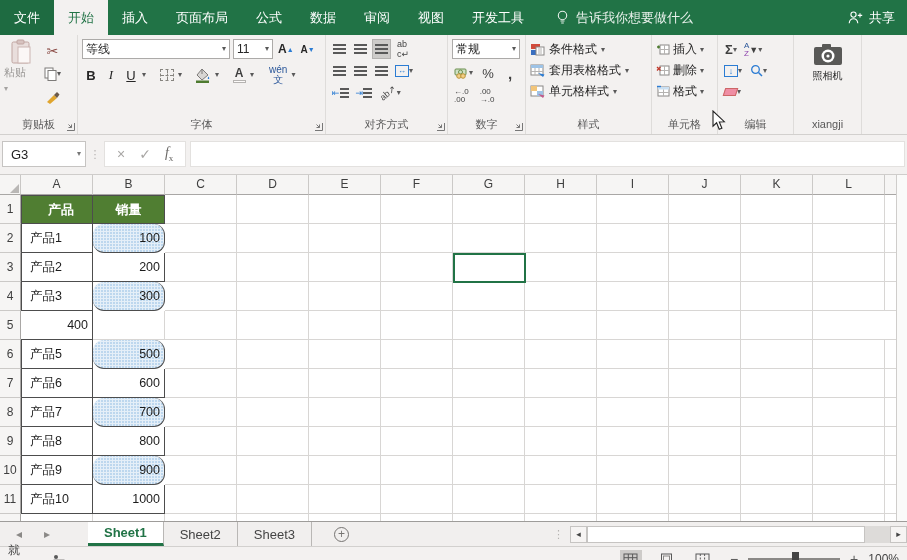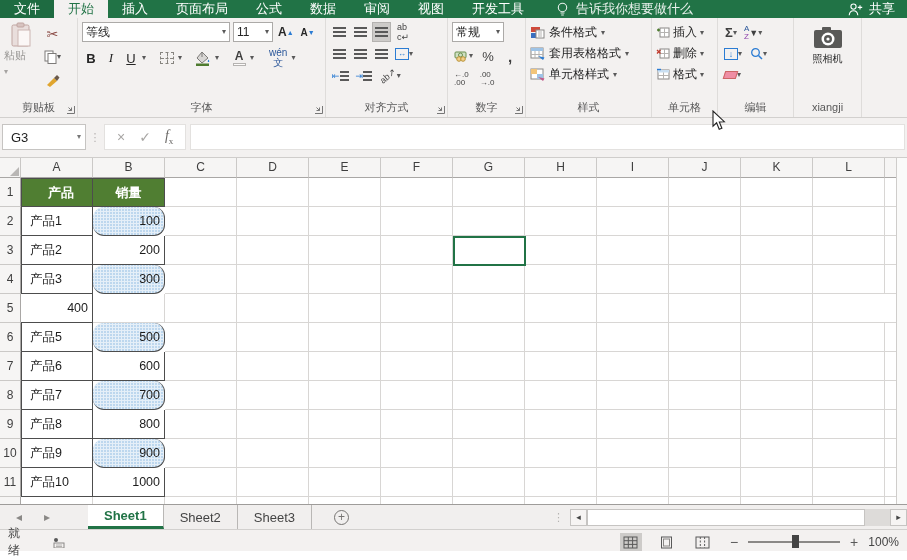--- a/index.html
+++ b/index.html
@@ -1,21 +1,21 @@
 <!DOCTYPE html>
 <html><head>
 <meta charset="utf-8">
 <style>
   * { margin:0; padding:0; box-sizing:border-box; }
   html,body { width:907px; height:560px; overflow:hidden; background:#fff;
     font-family:"Liberation Sans","DejaVu Sans",sans-serif; }
   body { position:relative; font-size:12px; color:#333; }
 
   
-  .titlebar { height:18px; background:#217346; display:flex; align-items:stretch; color:#fff; font-size:13px; }
+  .titlebar { height:35px; background:#217346; display:flex; align-items:stretch; color:#fff; font-size:13px; }
   .titlebar .tab { padding:0 14px; display:flex; align-items:center; cursor:default; }
   .titlebar .tab.file { background:#1e6b41; }
   .titlebar .tab.active { background:#f3f1f0; color:#217346; }
   .tellme { display:flex; align-items:center; gap:7px; margin-left:18px; color:#e9f1ec; }
   .share { margin-left:auto; display:flex; align-items:center; gap:6px; padding-right:12px; }
 
   
   .ribbon { height:100px; background:#f3f1f0; border-bottom:1px solid #d2d0ce; display:flex; }
   .group { display:flex; flex-direction:column; border-right:1px solid #dedcda; padding-top:3px; }
   .gbody { flex:1; padding:1px 4px 0 4px; }
@@ -288,21 +288,21 @@
           <svg width="9" height="9" viewBox="0 0 9 9">
             <path d="M1 8.5h7.5V1" fill="none" stroke="#777"></path>
             <path d="M2.5 2.5l3 3M5.5 2.5v3h-3" stroke="#777" fill="none"></path>
           </svg>
         </span>
     </div>
   </div>
 
   <div class="group" style="width:78px;">
     <div class="gbody">
-      <div class="combo" style="width:52px;">
+      <div class="combo" style="width:68px;">
         <span>常规</span>
           <span class="arrow">▾</span>
       </div>
       <div style="display:flex; gap:4px; align-items:center; margin-top:4px;">
         <span class="rbtn">
           <span>
               <svg width="15" height="12" viewBox="0 0 15 12">
                 <rect x="1" y="2" width="11" height="6" rx="1" fill="#cfe0c3" stroke="#6b8f4e"></rect>
                 <circle cx="6.5" cy="5" r="2" fill="none" stroke="#6b8f4e"></circle>
                 <circle cx="5" cy="9" r="2.3" fill="#f2cf88" stroke="#b99339"></circle>

